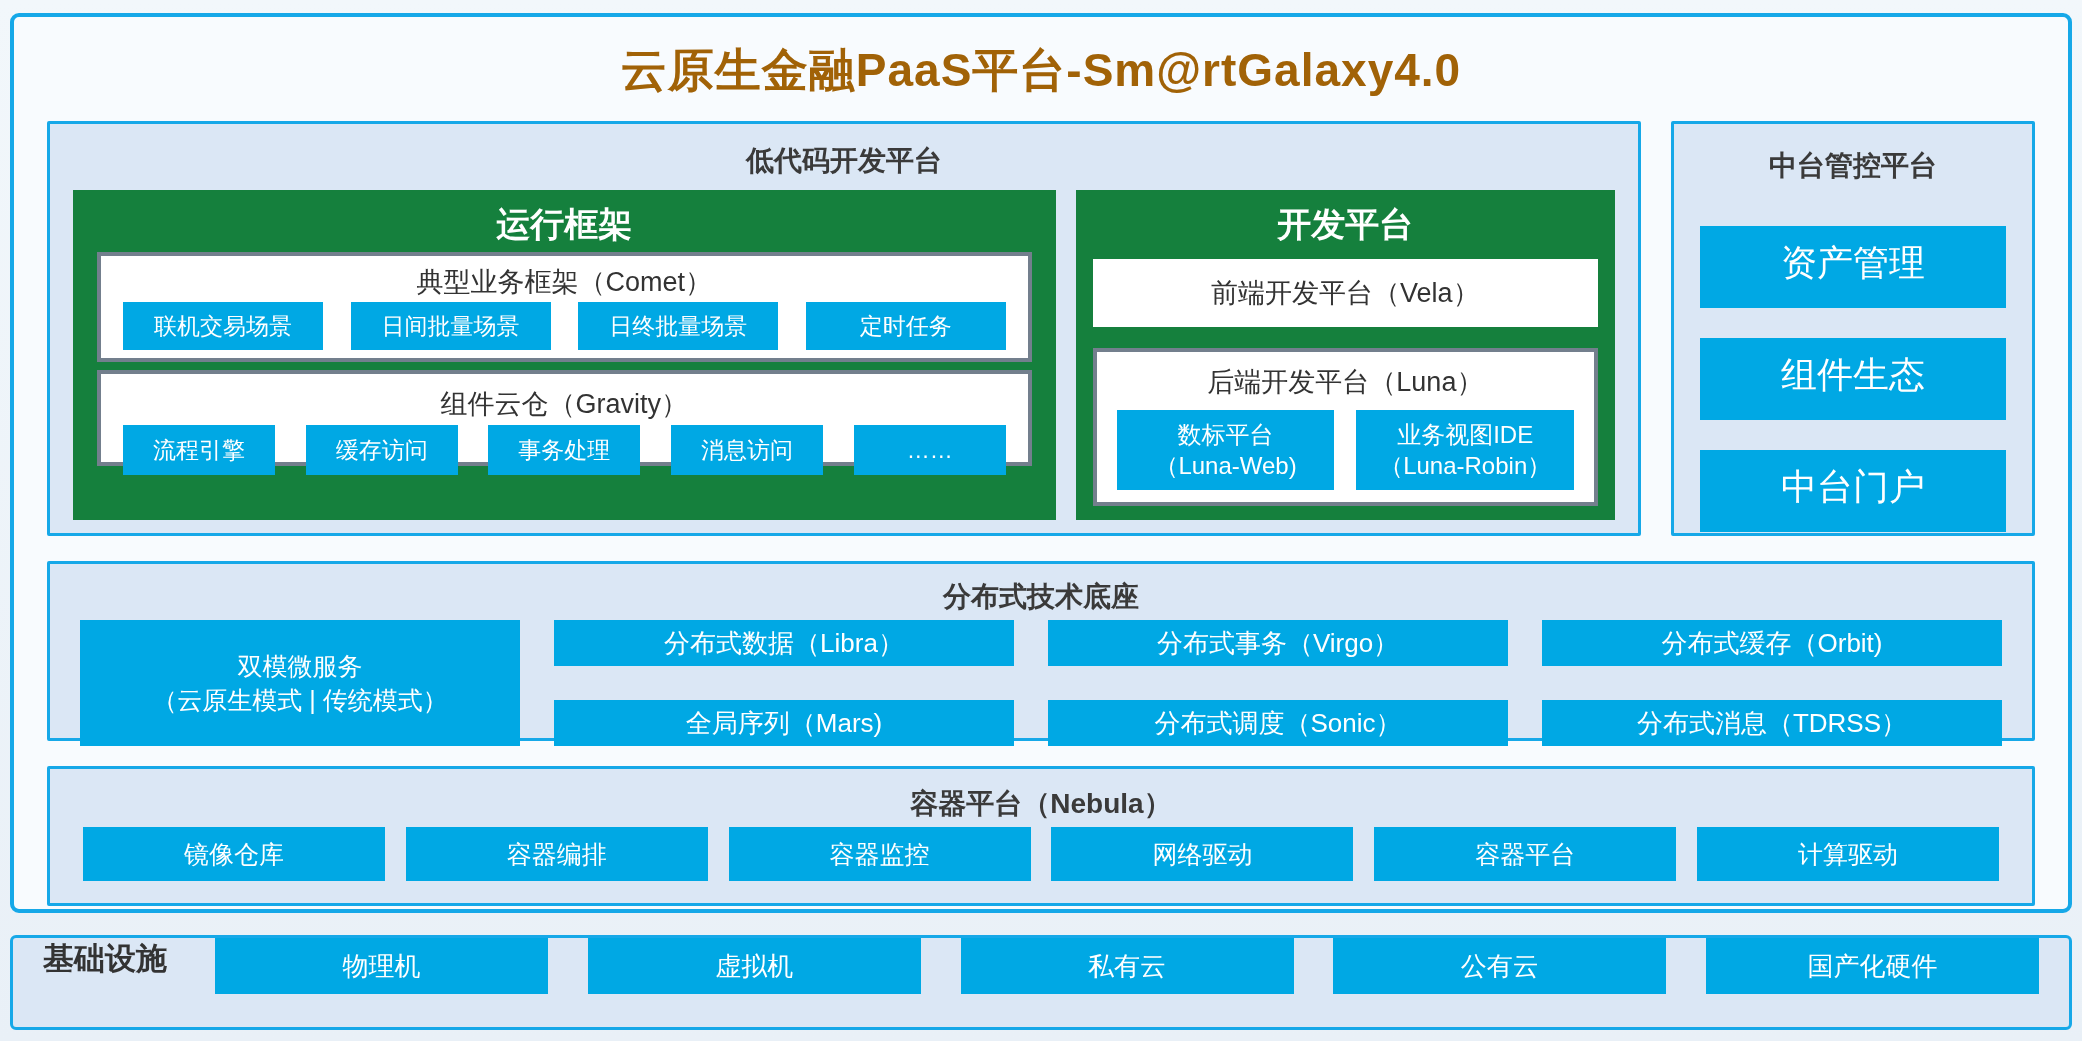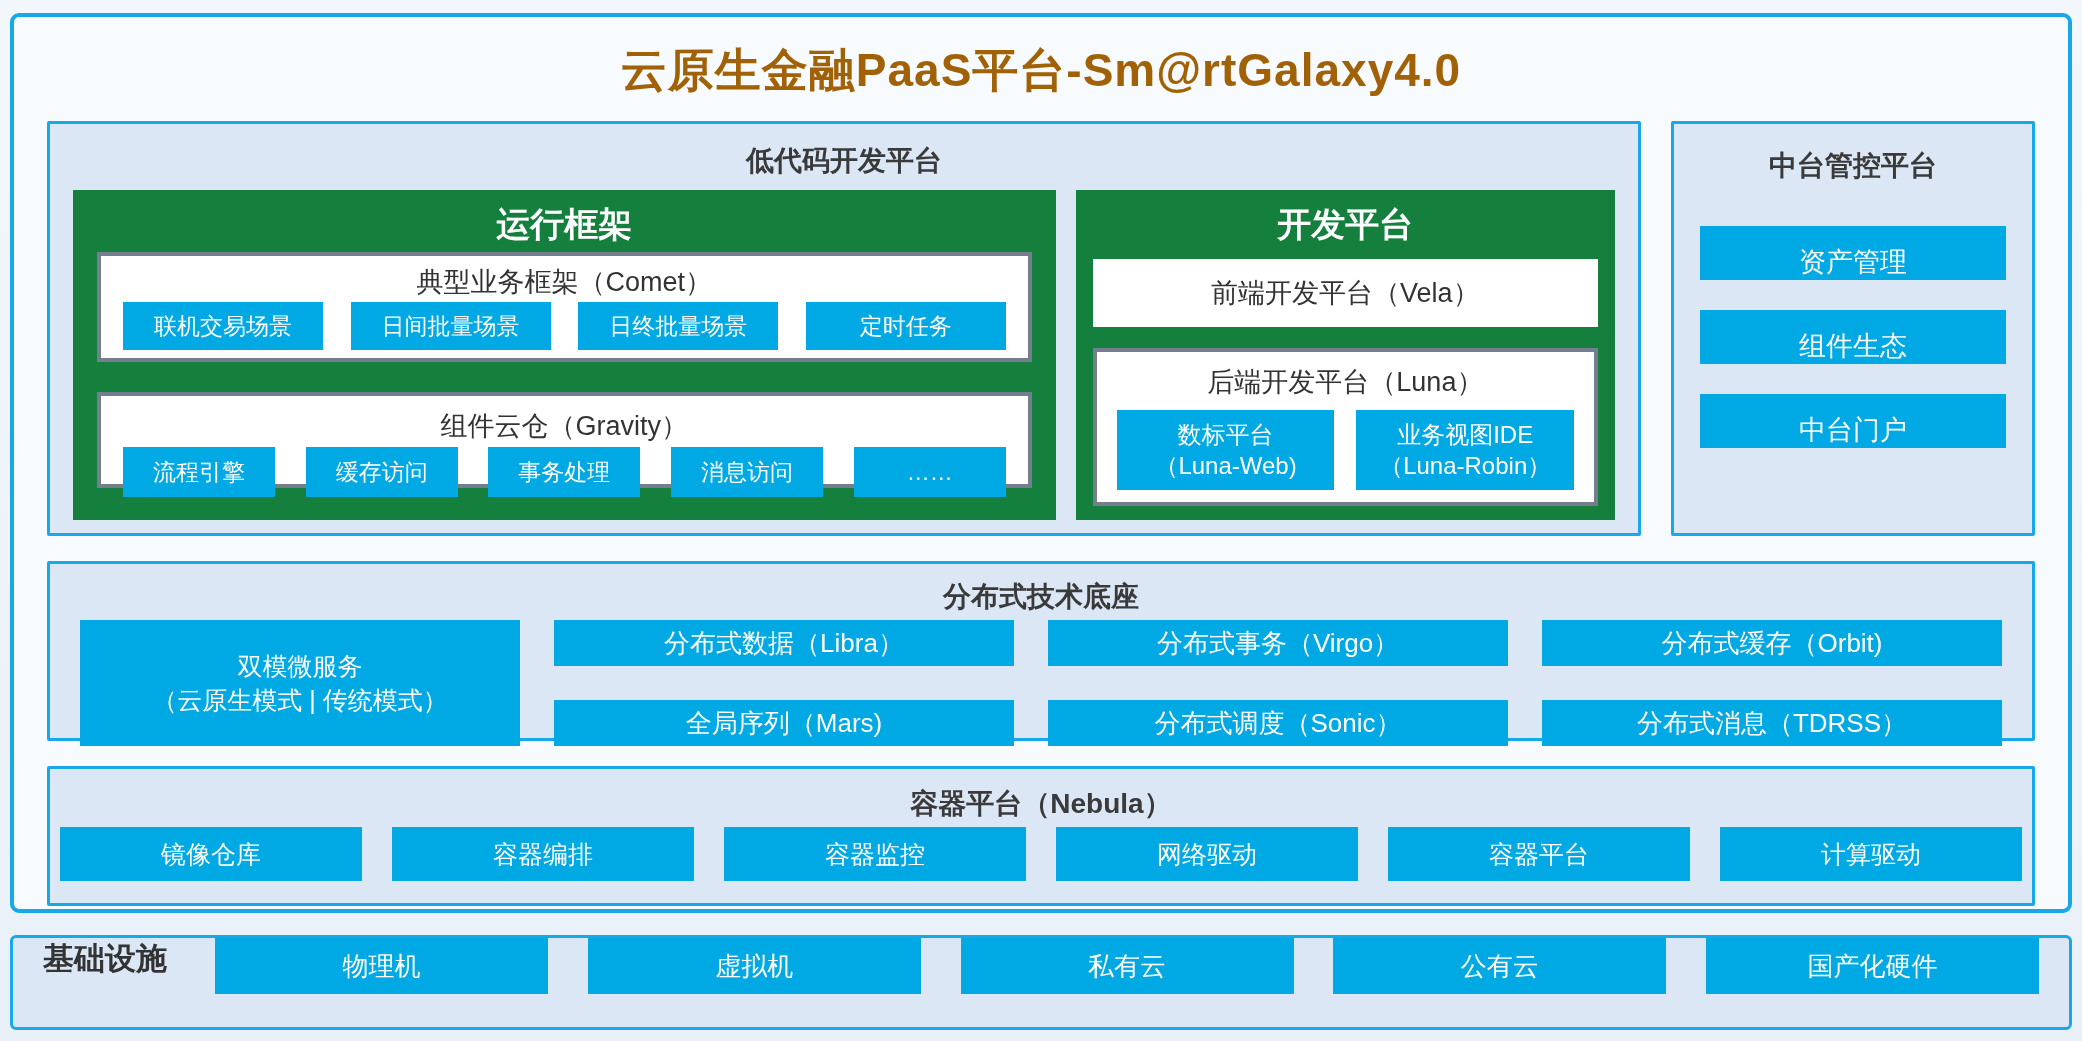--- a/index.html
+++ b/index.html
@@ -36,21 +36,21 @@
   }
   .runtime { flex:1.85; padding:0 24px; }
   .dev { flex:1; padding:0 17px; }
 
   .white-box { background:#ffffff; }
   .gray-border { border:4px solid #737f8d; }
   .white-box-title { text-align:center; font-size:27px; color:#333333; }
 
   .comet { height:110px; }
   .comet .white-box-title { height:45px; line-height:52px; }
-  .gravity { margin-top:30px; height:96px; }
+  .gravity { margin-top:8px; height:96px; }
   .gravity .white-box-title { height:50px; line-height:60px; }
 
   .btn-row { display:flex; justify-content:space-between; padding:1px 22px; }
   .btn {
     background:#00a8e4; color:#ffffff; text-align:center;
     white-space:nowrap; overflow:hidden;
   }
   .comet .btn { width:200px; height:48px; line-height:48px; font-size:23px; }
   .gravity .btn { width:152px; height:50px; line-height:50px; font-size:23px; }
 
@@ -59,35 +59,35 @@
   .luna-title { height:58px; line-height:60px; }
   .luna-btns { display:flex; gap:22px; padding:0 20px; }
   .luna-btn {
     flex:1; height:80px; display:flex; flex-direction:column;
     align-items:center; justify-content:center; font-size:24px; line-height:31px;
   }
 
   .midend { width:364px; }
   .midend .panel-title { height:66px; line-height:84px; }
   .midend-btns { display:flex; flex-direction:column; gap:30px; margin-top:36px; padding:0 26px; }
-  .midend .btn { height:54px; line-height:73px; font-size:27px; }
+  .midend .btn { height:82px; line-height:73px; font-size:36px; }
 
   .distributed { margin-top:25px; height:180px; padding:0 30px; }
   .distributed .panel-title { height:56px; line-height:66px; }
   .dist-grid {
     display:grid; grid-template-columns:440px 1fr 1fr 1fr;
     grid-template-rows:46px 46px; column-gap:46px; row-gap:17px;gap:34px;
   }
   .dual-btn {
     grid-row:1 / 3; display:flex; flex-direction:column;
     align-items:center; justify-content:center; font-size:25px; line-height:34px;
   }
   .dist-btn { height:46px; line-height:46px; font-size:26px; }
 
-  .nebula { margin-top:25px; height:140px; padding:0 10px; }
+  .nebula { margin-top:25px; height:140px; padding:0 33px; }
   .nebula .panel-title { height:58px; line-height:70px; }
   .nebula-row { display:flex; justify-content:space-between; }
   .nebula .btn { width:302px; height:54px; line-height:54px; font-size:25px; }
 
   
   .infra-box {
     position:absolute; left:10px; top:935px; width:2062px; height:95px;
     background:#dbe7f5; border:3px solid #16a8e8; border-radius:6px;
     display:flex; align-items:flex-start; padding:0 30px;
   }

